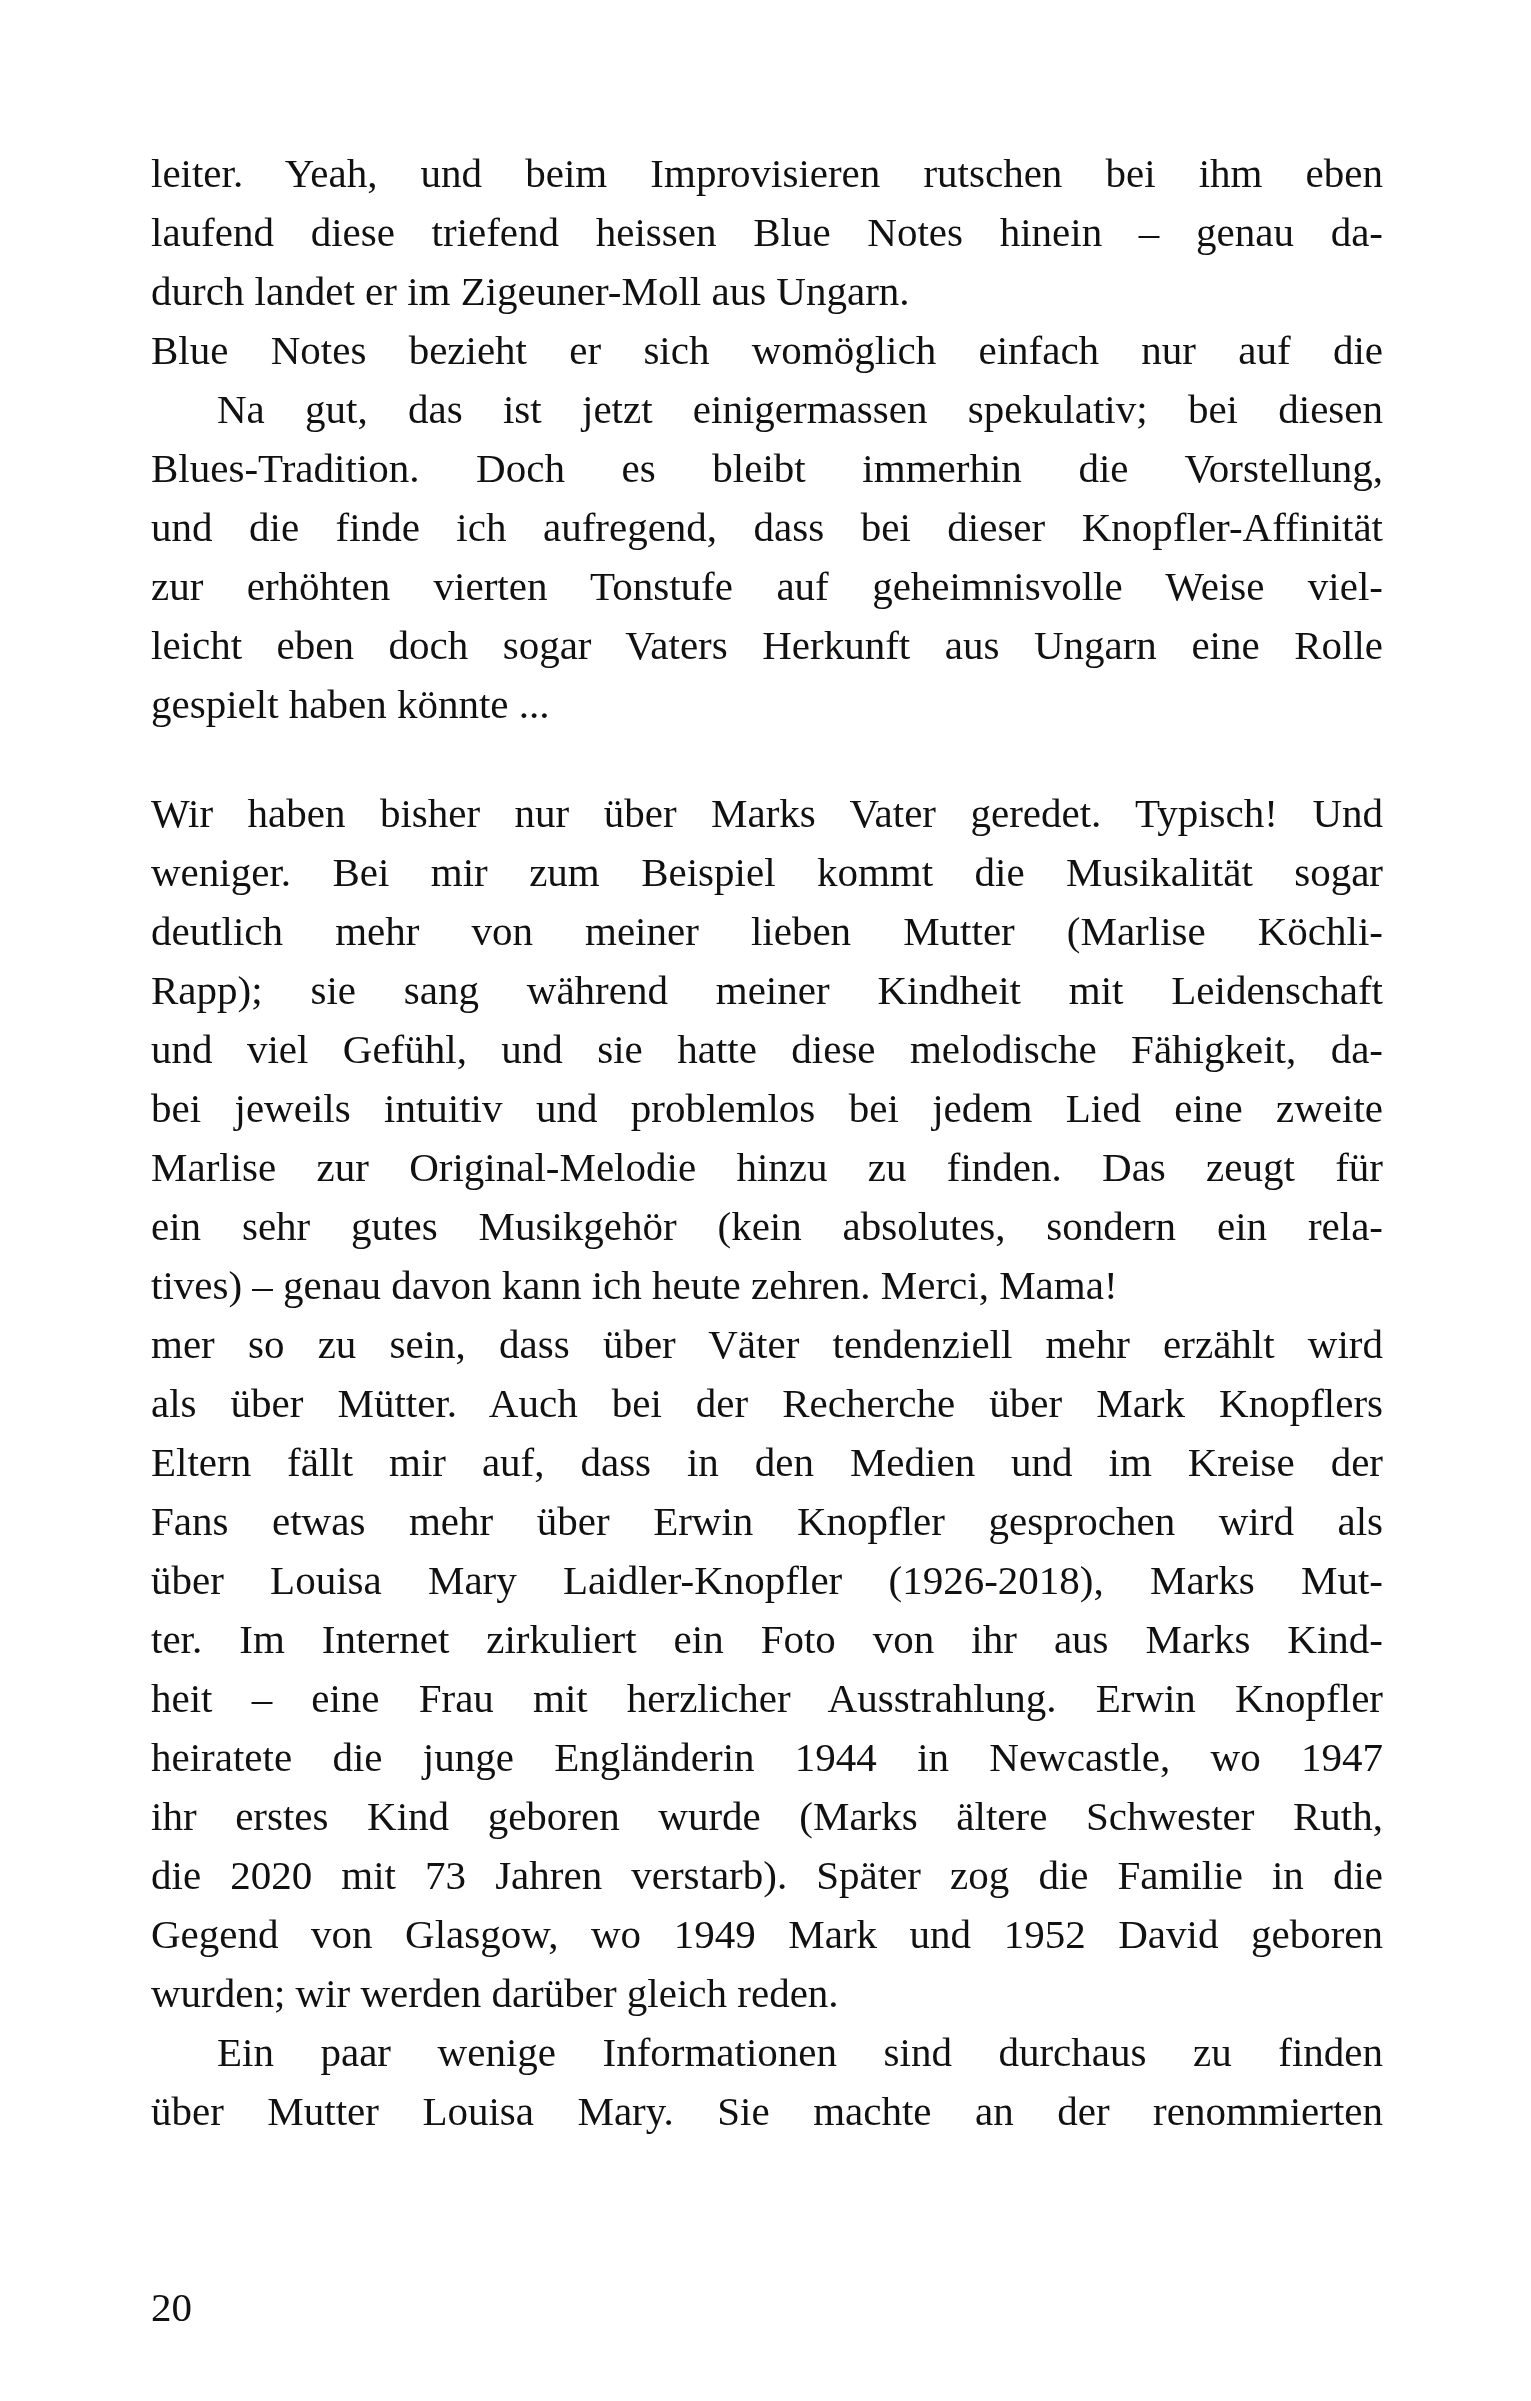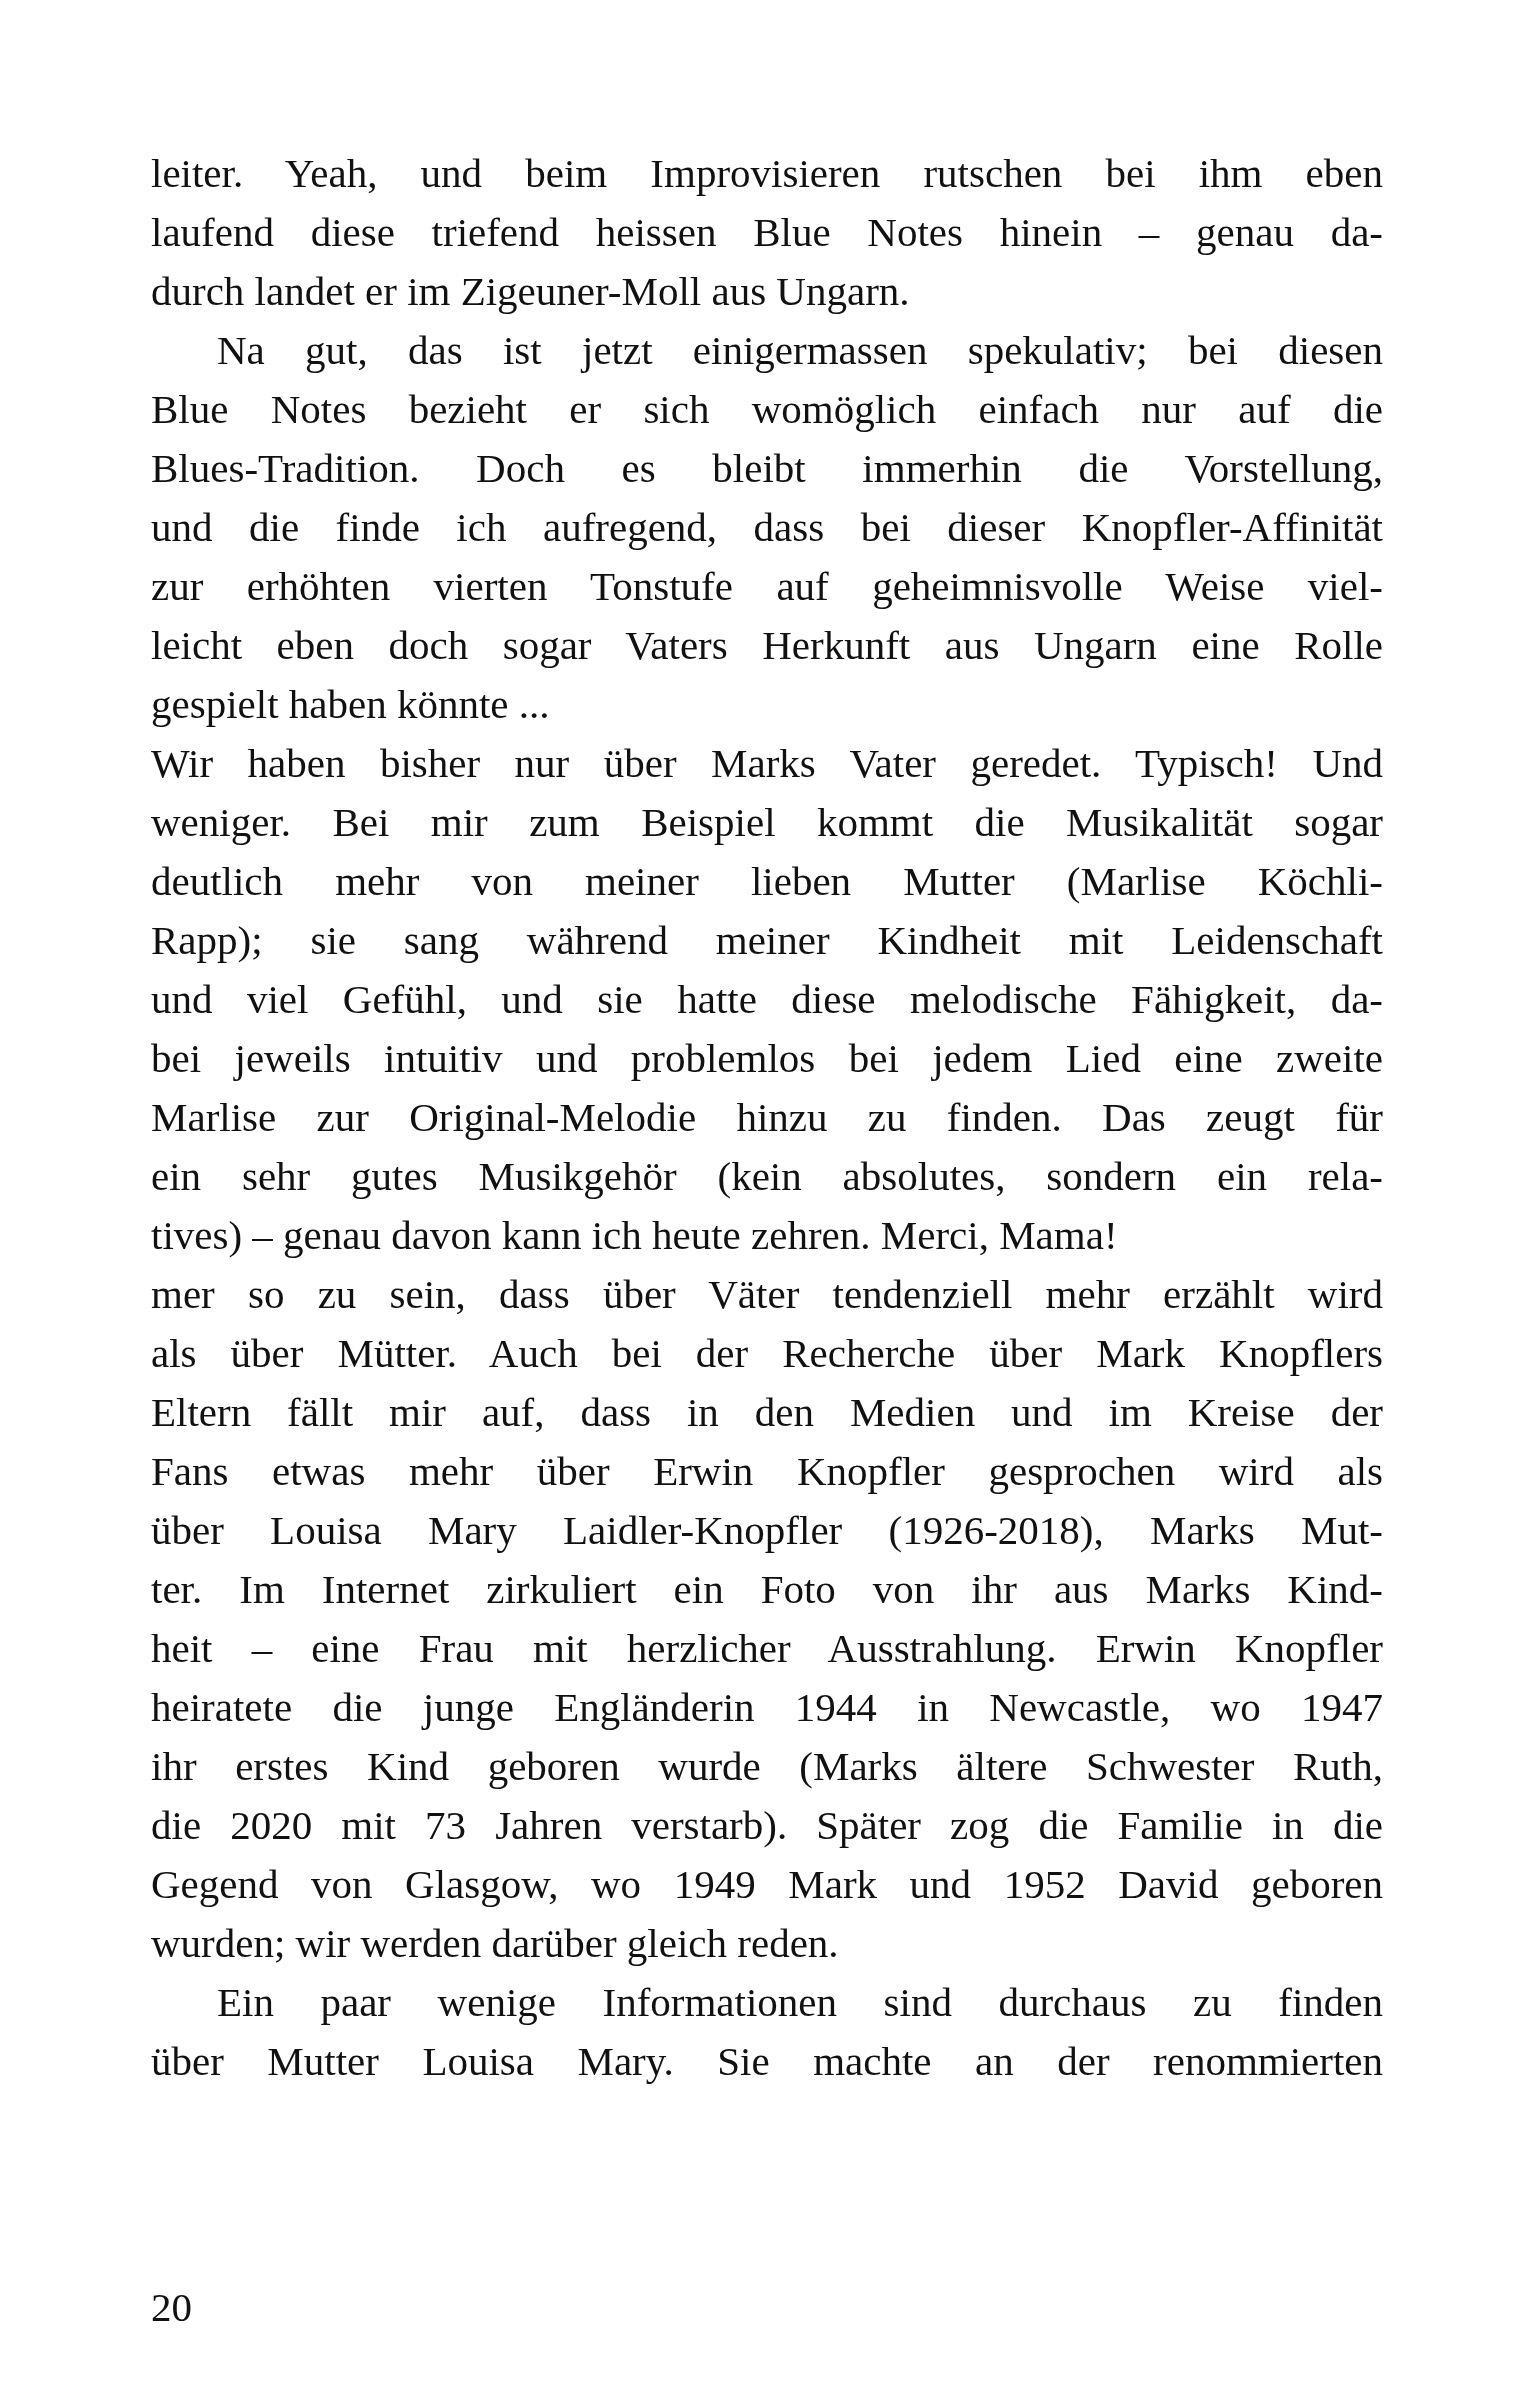--- a/index.html
+++ b/index.html
@@ -20,21 +20,21 @@
   .text-block {
     position: absolute;
     left: 151px;
     top: 144px;
     width: 1232px;
     font-size: 41px;
     line-height: 59px;
     letter-spacing: 0;
   }
   .para { margin: 0; padding: 0; }
-  .para.section-gap { }
+  .para.section-gap { margin-top: 50px; }
   .line {
     text-align: justify;
     text-align-last: justify;
     white-space: normal;
   }
   .line.para-end {
     text-align: left;
     text-align-last: left;
   }
   .line.indent { text-indent: 66px; }
@@ -50,22 +50,22 @@
 <body>
 
 <div class="page">
   <div class="text-block">
       <div class="para">
         <div class="line">leiter. Yeah, und beim Improvisieren rutschen bei ihm eben</div>
         <div class="line">laufend diese triefend heissen Blue Notes hinein – genau da-</div>
         <div class="line para-end">durch landet er im Zigeuner-Moll aus Ungarn.</div>
       </div>
       <div class="para">
+        <div class="line">Blue Notes bezieht er sich womöglich einfach nur auf die</div>
         <div class="line indent">Na gut, das ist jetzt einigermassen spekulativ; bei diesen</div>
-        <div class="line">Blue Notes bezieht er sich womöglich einfach nur auf die</div>
         <div class="line">Blues-Tradition. Doch es bleibt immerhin die Vorstellung,</div>
         <div class="line">und die finde ich aufregend, dass bei dieser Knopfler-Affinität</div>
         <div class="line">zur erhöhten vierten Tonstufe auf geheimnisvolle Weise viel-</div>
         <div class="line">leicht eben doch sogar Vaters Herkunft aus Ungarn eine Rolle</div>
         <div class="line para-end">gespielt haben könnte ...</div>
       </div>
       <div class="para section-gap">
         <div class="line">Wir haben bisher nur über Marks Vater geredet. Typisch! Und</div>
         <div class="line">weniger. Bei mir zum Beispiel kommt die Musikalität sogar</div>
         <div class="line">deutlich mehr von meiner lieben Mutter (Marlise Köchli-</div>

